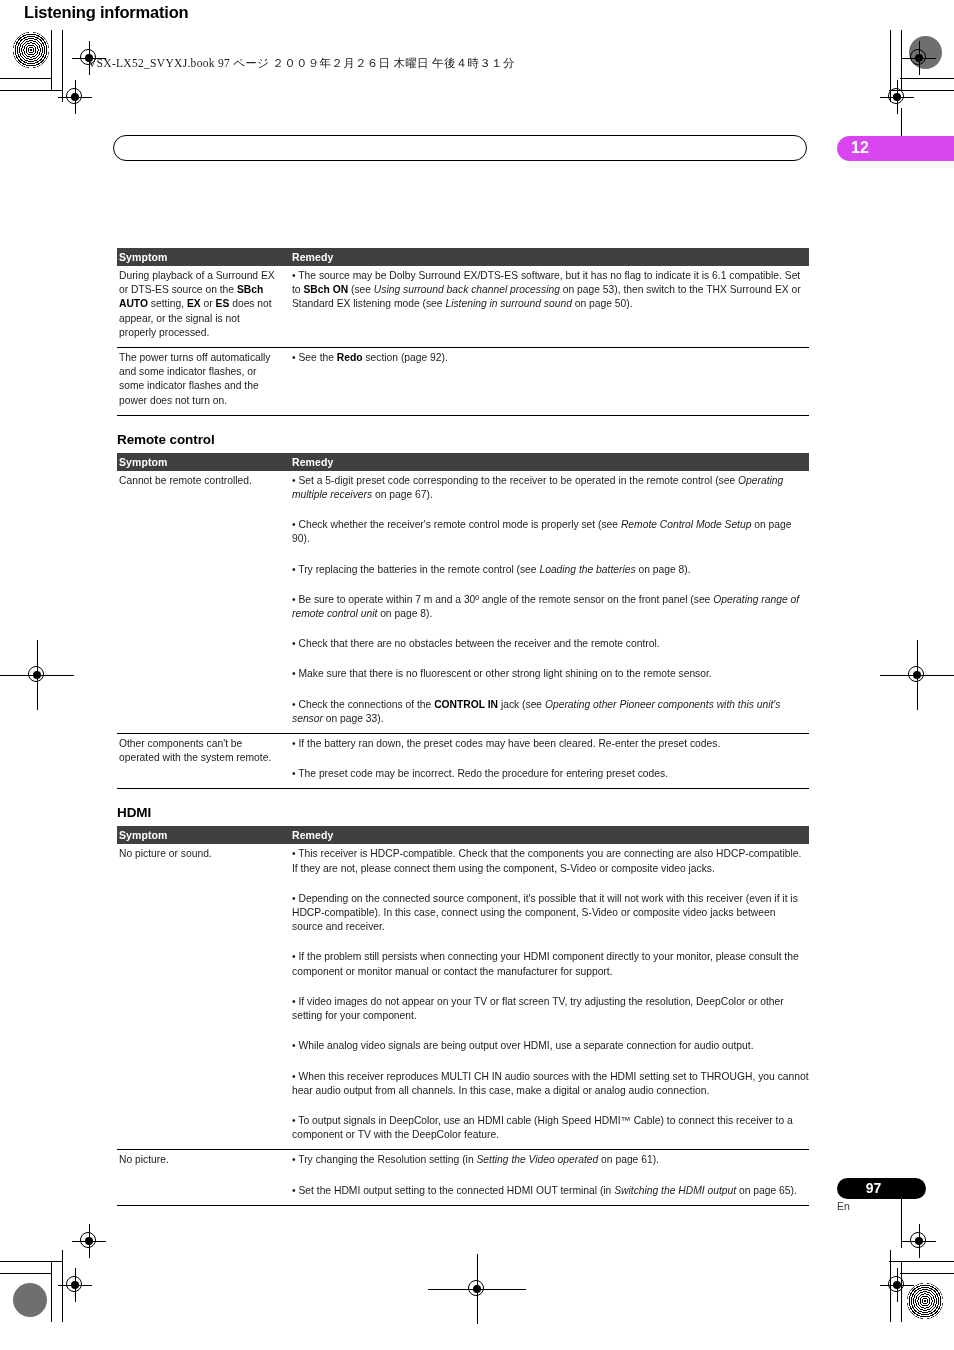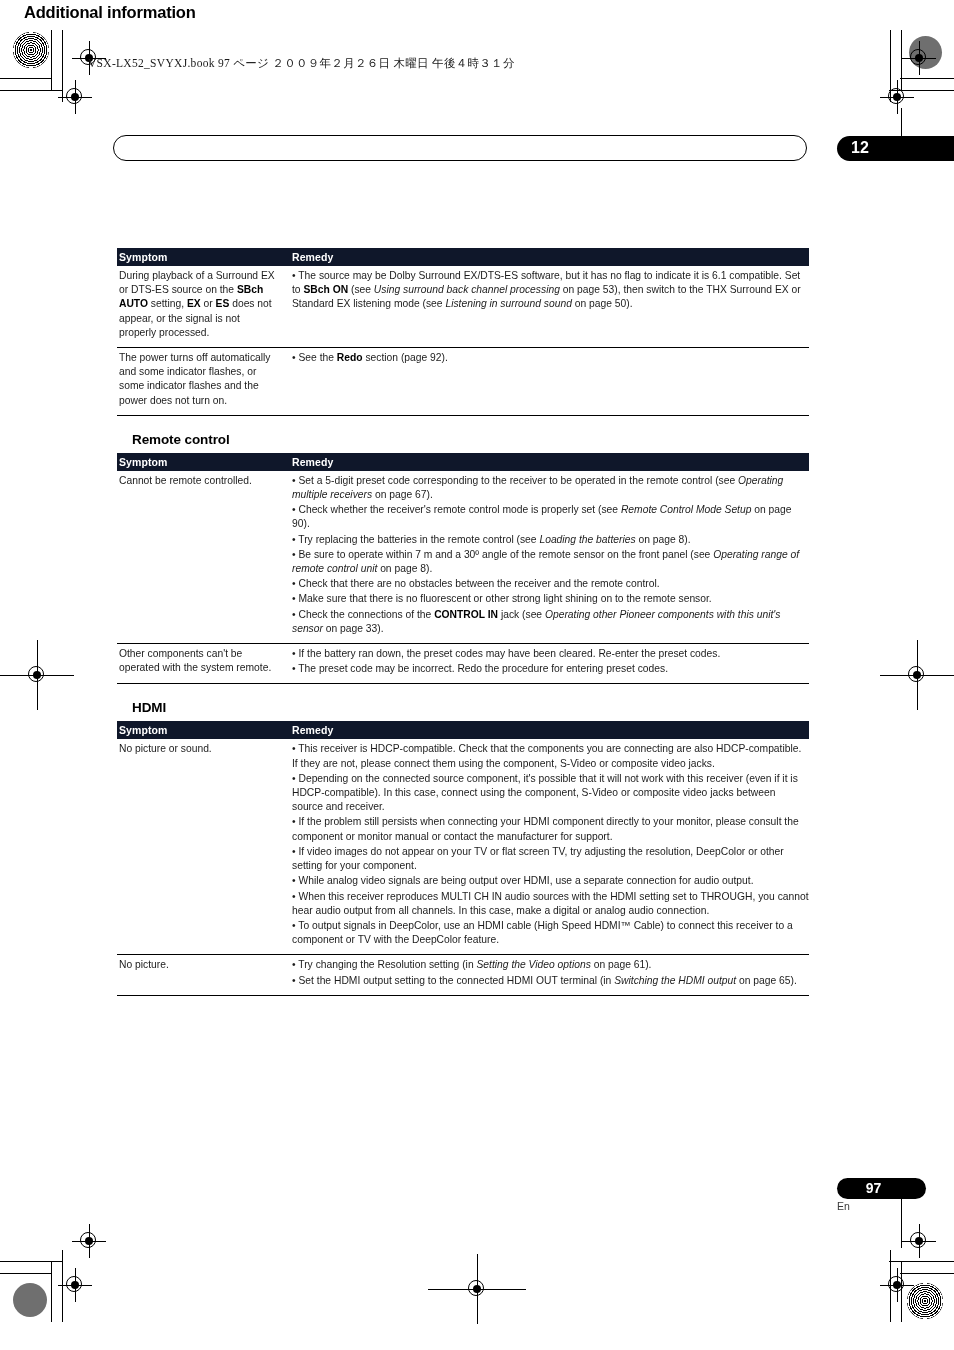--- a/index.html
+++ b/index.html
@@ -71,21 +71,21 @@
     left: 24px; top: 3px;
     font-size: 16.5px;
     font-weight: bold;
     letter-spacing: -0.2px;
     color: #000;
   }
   .chapter-tab {
     position: absolute;
     left: 837px; top: 136px;
     width: 117px; height: 25px;
-    background: #000000;
+    background: #d946ef;
     border-radius: 12.5px 0 0 12.5px;
     text-align: center;
   }
   .chapter-tab span {
     position: absolute;
     left: 14px; top: 3px;
     color: #fff;
     font-size: 16px;
     font-weight: bold;
   }
@@ -93,35 +93,35 @@
   
   .content {
     position: absolute;
     left: 117px; top: 248px;
     width: 692px;
   }
 
   h2.section-heading {
     font-size: 13.5px;
     font-weight: bold;
-    margin: 16px 0 6px 15px;
+    margin: 16px 0 6px 0;
     letter-spacing: -0.1px;
   }
 
   table.trouble {
     width: 692px;
     border-collapse: collapse;
     table-layout: fixed;
     margin: 0;
   }
   table.trouble col.c1 { width: 170px; }
   table.trouble col.c2 { width: 522px; }
 
   table.trouble thead th {
-    background: #0f172a;
+    background: #404040;
     color: #fff;
     font-size: 10.5px;
     font-weight: bold;
     text-align: left;
     padding: 3px 0 3px 2px;
     letter-spacing: 0.1px;
   }
   table.trouble thead th.c2h { padding-left: 5px; margin-left: 44px; }
 
   table.trouble td {
@@ -131,21 +131,21 @@
     padding: 3px 8px 7px 2px;
     color: #1c1c1c;
     border-bottom: 0.9px solid #000;
   }
   table.trouble td.remedy { padding-left: 5px; padding-right: 0; }
   table.trouble tr.last td { border-bottom: 1.9px solid #000; }
 
   .b { font-weight: bold; color: #000; }
   .i { font-style: italic; }
   .bullet-line { display: block; text-indent: 0; }
-  .bullet-line + .bullet-line { margin-top: 1px; }
+  .bullet-line + .bullet-line { margin-top: 16px; }
 
   
   .pagebadge {
     position: absolute;
     left: 837px; top: 1178px;
     width: 89px; height: 21px;
     background: #000;
     border-radius: 10.5px;
   }
   .pagebadge span {
@@ -261,21 +261,21 @@
       <div class="dot"></div>
   </div>
 
   <div class="mark-line" style="left:901px; top:1196px; width:1.2px; height:52px;"></div>
   <div class="mark-line" style="left:901px; top:108px; width:1.2px; height:32px;"></div>
 </div>
 
 <div class="file-header">VSX-LX52_SVYXJ.book   97 ページ   ２００９年２月２６日   木曜日   午後４時３１分</div>
 
 <div class="runhead"></div>
-<div class="runhead-title">Additional information</div>
+<div class="runhead-title">Listening information</div>
 <div class="chapter-tab">
   <span>12</span>
 </div>
 
 <div class="content" id="content-root">
     <table class="trouble">
       <colgroup>
         <col class="c1">
         <col class="c2">
       </colgroup>
@@ -355,21 +355,21 @@
             <span class="bullet-line">• If the problem still persists when connecting your HDMI component directly to your monitor, please consult the component or monitor manual or contact the manufacturer for support.</span>
             <span class="bullet-line">• If video images do not appear on your TV or flat screen TV, try adjusting the resolution, DeepColor or other setting for your component.</span>
             <span class="bullet-line">• While analog video signals are being output over HDMI, use a separate connection for audio output.</span>
             <span class="bullet-line">• When this receiver reproduces MULTI CH IN audio sources with the HDMI setting set to THROUGH, you cannot hear audio output from all channels. In this case, make a digital or analog audio connection.</span>
             <span class="bullet-line">• To output signals in DeepColor, use an HDMI cable (High Speed HDMI™ Cable) to connect this receiver to a component or TV with the DeepColor feature.</span>
           </td>
         </tr>
         <tr class="last">
           <td class="symptom">No picture.</td>
           <td class="remedy">
-            <span class="bullet-line">• Try changing the Resolution setting (in <i class="i">Setting the Video options</i> on page 61).</span>
+            <span class="bullet-line">• Try changing the Resolution setting (in <i class="i">Setting the Video operated</i> on page 61).</span>
             <span class="bullet-line">• Set the HDMI output setting to the connected HDMI OUT terminal (in <i class="i">Switching the HDMI output</i> on page 65).</span>
           </td>
         </tr>
       </tbody>
     </table>
   </div>
 
 <div class="pagebadge">
   <span>97</span>
 </div>

